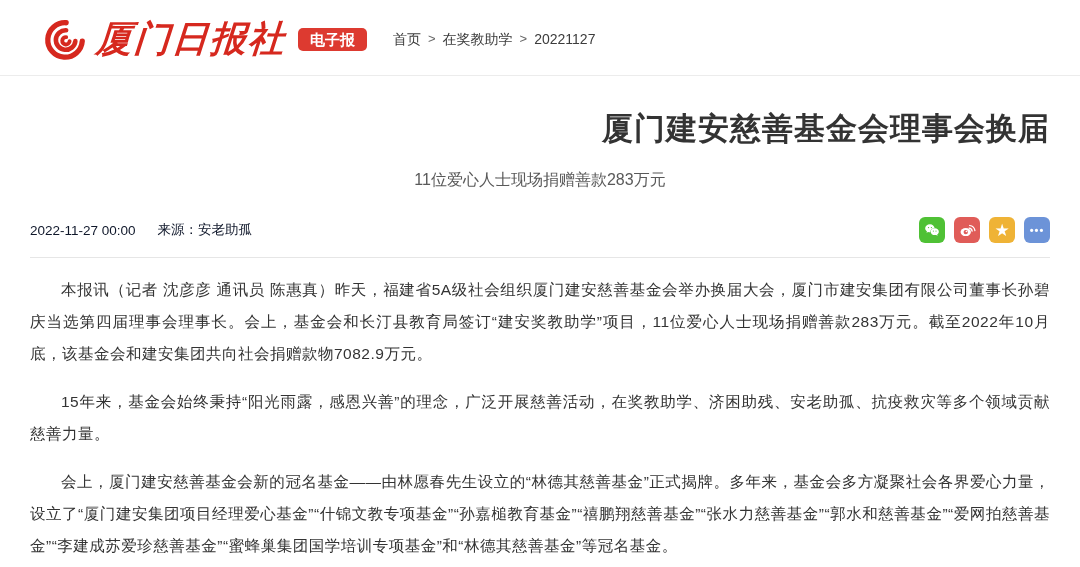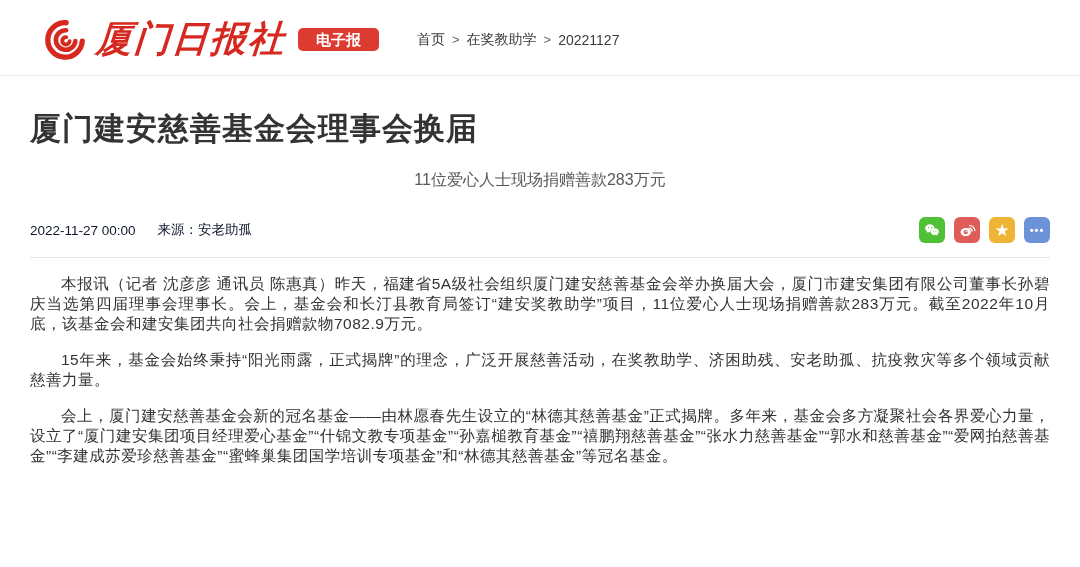--- a/index.html
+++ b/index.html
@@ -17,31 +17,31 @@
   }
   .logo { display: flex; align-items: center; cursor: pointer; }
   .logo-icon { width: 46px; height: 46px; margin-right: 8px; }
   .logo-text {
     color: #d6281e; font-size: 36px; font-weight: bold; font-style: italic;
     letter-spacing: 2px; transform: skewX(-4deg);
     font-family: "DejaVu Sans", "Liberation Sans", sans-serif;
   }
   .badge {
     background: #dd3a30; color: #fff; font-size: 15px; font-weight: bold;
-    border-radius: 5px; padding: 4px 18px; margin-left: 12px; line-height: 1;
+    border-radius: 5px; padding: 4px 12px; margin-left: 12px; line-height: 1;
   }
   .breadcrumb {
-    margin-left: 38px; font-size: 14px; color: #3c3c3c; display: flex; align-items: center;
+    margin-left: 26px; font-size: 14px; color: #3c3c3c; display: flex; 
   }
   .breadcrumb a { color: #3c3c3c; text-decoration: none; cursor: pointer; }
   .breadcrumb .sep { margin: 0 7px; color: #666; font-size: 13px; }
   
   .article { padding: 0 30px; }
   .title {
-    text-align: left; font-size: 31px; font-weight: bold; color: #333;
+    text-align: right; font-size: 31px; font-weight: bold; color: #333;
     margin-top: 32px; letter-spacing: 1px;
   }
   .subtitle {
     text-align: center; font-size: 16px; color: #595959; margin-top: 20px;
   }
   .meta-row {
     display: flex; justify-content: space-between; align-items: center;
     margin-top: 26px;
   }
   .meta-left { font-size: 13.5px; color: #0f172a; display: flex; align-items: center; }
@@ -52,21 +52,21 @@
     display: flex; align-items: center; justify-content: center; cursor: pointer;
   }
   .share-btn svg { width: 20px; height: 20px; display: block; }
   .share-wechat { background: #4fc135; }
   .share-weibo  { background: #e05c58; }
   .share-qzone  { background: #efb336; color: #fff; font-size: 17px; line-height: 1; }
   .share-more   { background: #6c93d8; color: #fff; font-size: 11px; letter-spacing: 1px; line-height: 1; font-weight: bold; }
   .meta-divider { border: none; border-top: 1px solid #e6e6e6; margin-top: 14px; }
   .body-text { margin-top: 6px; }
   .body-text p {
-    font-size: 15.5px; color: #333; line-height: 20px; text-indent: 2em;
+    font-size: 15.5px; color: #333; line-height: 32px; text-indent: 2em;
     text-align: justify; margin-top: 16px; letter-spacing: 0.5px;
   }
 </style>
 </head>
 <body>
 
 <div class="page">
 
   <div class="header">
     <div class="logo">
@@ -122,18 +122,18 @@
         <div class="share-btn share-more">
           <span>•••</span>
         </div>
       </div>
     </div>
 
     <hr class="meta-divider">
 
     <div class="body-text">
       <p>本报讯（记者 沈彦彦 通讯员 陈惠真）昨天，福建省5A级社会组织厦门建安慈善基金会举办换届大会，厦门市建安集团有限公司董事长孙碧庆当选第四届理事会理事长。会上，基金会和长汀县教育局签订“建安奖教助学”项目，11位爱心人士现场捐赠善款283万元。截至2022年10月底，该基金会和建安集团共向社会捐赠款物7082.9万元。</p>
-      <p>15年来，基金会始终秉持“阳光雨露，正式揭牌”的理念，广泛开展慈善活动，在奖教助学、济困助残、安老助孤、抗疫救灾等多个领域贡献慈善力量。</p>
+      <p>15年来，基金会始终秉持“阳光雨露，感恩兴善”的理念，广泛开展慈善活动，在奖教助学、济困助残、安老助孤、抗疫救灾等多个领域贡献慈善力量。</p>
       <p>会上，厦门建安慈善基金会新的冠名基金——由林愿春先生设立的“林德其慈善基金”正式揭牌。多年来，基金会多方凝聚社会各界爱心力量，设立了“厦门建安集团项目经理爱心基金”“什锦文教专项基金”“孙嘉槌教育基金”“禧鹏翔慈善基金”“张水力慈善基金”“郭水和慈善基金”“爱网拍慈善基金”“李建成苏爱珍慈善基金”“蜜蜂巢集团国学培训专项基金”和“林德其慈善基金”等冠名基金。</p>
     </div>
   </div>
 
 </div>
 
 </body></html>

